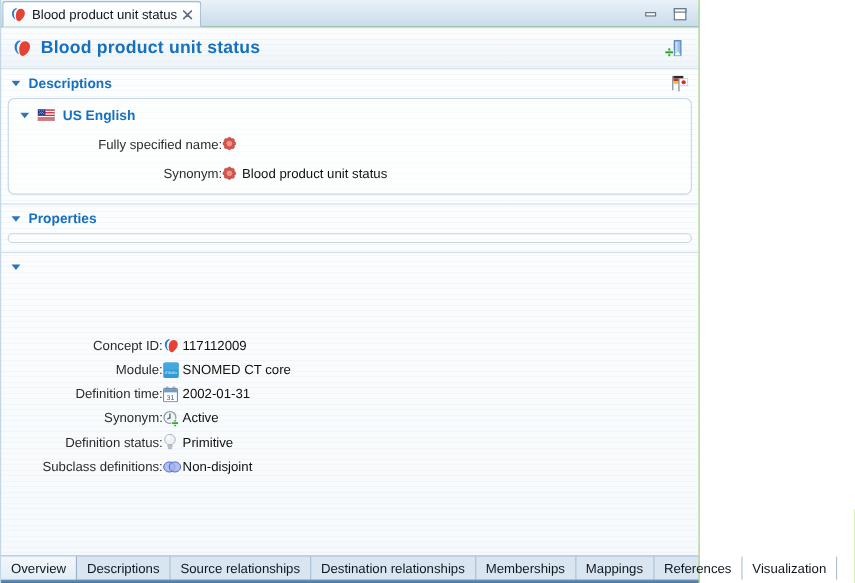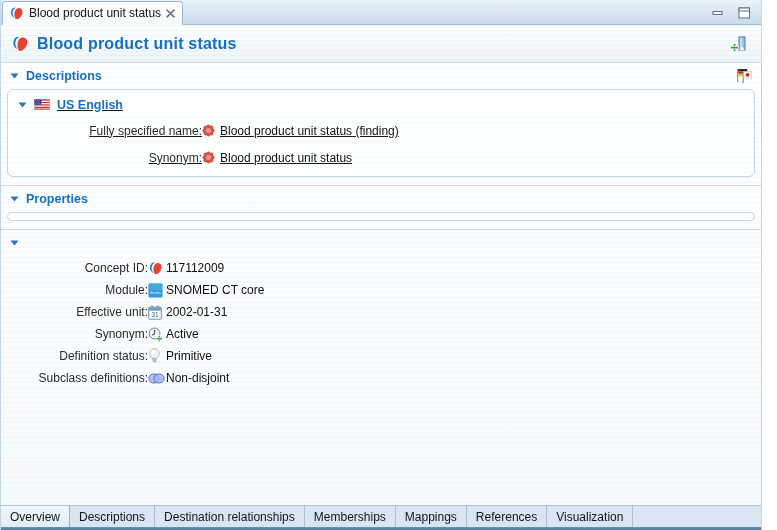--- a/index.html
+++ b/index.html
@@ -3,21 +3,21 @@
 <meta charset="utf-8">
 <style>
   * { box-sizing: border-box; margin: 0; padding: 0; }
   html,body { width: 777px; height: 530px; overflow: hidden; }
   body {
     font-family: "Liberation Sans", "DejaVu Sans", sans-serif;
     font-size: 12px;
     color: #1a1a1a;
   }
   .window {
-    width: 762px; height: 530px;
+    width: 636px; height: 530px;
     display: flex; flex-direction: column;
     border-left: 1px solid #c2d6e6; border-right: 1px solid #c2d6e6;
     background: #84cc16;
   }
   
   .tabbar {
     height: 25px; flex: 0 0 25px;
     background: linear-gradient(180deg, #e9f2f9 0%, #d3e2ef 70%, #c9dbeb 100%);
     border-bottom: 1px solid #a4bed4;
     display: flex; align-items: flex-end;
@@ -61,36 +61,35 @@
     padding: 0 9px 0 9px;
   }
   .section-title { font-weight: bold; color: #1570c0; font-size: 12.5px; }
   .section-action { margin-left: auto; display: inline-flex; }
   .twistie { display: inline-flex; width: 9px; flex: 0 0 9px; }
   .group-box {
     margin: 1px 6px 8px 6px;
     border: 1px solid #c5d5e4; border-radius: 6px;
     padding: 2px 0 5px 0;
     background: rgba(255,255,255,0.45);
-    text-decoration: underline;
   }
   .group-header {
     height: 25px; display: flex; align-items: center; gap: 7px;
     padding: 0 10px;
   }
   .group-title { font-weight: bold; color: #1570c0; font-size: 12.5px; }
   .prop-row {
     display: flex; align-items: center;
     height: 27px; padding-left: 34px; padding-right: 12px; text-align: right;
   }
   .prop-row .lbl { width: 160px; flex: 0 0 160px; color: #2b2b2b; }
   .prop-row .val-ic { display: inline-flex; width: 18px; flex: 0 0 18px; justify-content: flex-start; }
   .prop-row .val { color: #111; }
   .row-action { margin-left: auto; display: inline-flex; align-items: center; gap: 5px; padding-right: 4px; }
-  .snomed-rows { padding: 2px 0 6px 0; }
+  .snomed-rows { padding: 2px 0 6px 0; margin-top: 46px; }
   .snomed-rows .prop-row { height: 22px; }
   .snomed-rows .lbl { width: 113px; flex: 0 0 113px; }
   .caret-down {
     width: 0; height: 0;
     border-left: 4px solid transparent; border-right: 4px solid transparent;
     border-top: 4px solid #6e7b87;
   }
   
   .footer-tabs {
     flex: 0 0 22px; height: 22px;
@@ -230,21 +229,20 @@
                   <circle cx="11.4" cy="7" r="1.9"></circle>
                 <circle cx="10.1" cy="10.1" r="1.9"></circle>
                   <circle cx="7" cy="11.2" r="1.9"></circle>
                   <circle cx="3.9" cy="10.1" r="1.9"></circle>
                 <circle cx="2.6" cy="7" r="1.9"></circle>
                   <circle cx="3.9" cy="3.9" r="1.9"></circle>
               </g>
               <circle cx="7" cy="7" r="3.3" fill="#ef9089" stroke="#ad3a34" stroke-width="0.5"></circle>
             </svg>
           </span>
-          <span class="val">Blood product unit status (finding)</span>
         </div>
         <div class="prop-row">
           <span class="lbl">Synonym:</span>
           <span class="val-ic">
             <svg width="13" height="13" viewBox="0 0 14 14">
               <g fill="#dd5850" stroke="#ad3a34" stroke-width="0.5">
                 <circle cx="7" cy="2.8" r="1.9"></circle>
                   <circle cx="10.1" cy="3.9" r="1.9"></circle>
                   <circle cx="11.4" cy="7" r="1.9"></circle>
                 <circle cx="10.1" cy="10.1" r="1.9"></circle>
@@ -301,21 +299,21 @@
             <svg width="15" height="15" viewBox="0 0 16 16">
               <rect x="0.5" y="0.5" width="15" height="15" rx="1.5" fill="#2f9bd8"></rect>
               <rect x="0.5" y="0.5" width="15" height="7" rx="1.5" fill="#4face0" opacity="0.7"></rect>
               <text x="8" y="11.5" font-size="4.2" fill="#dff0fa" text-anchor="middle" font-family="Liberation Sans, sans-serif">ihtsdo</text>
             </svg>
           </span>
           <span class="val">SNOMED CT core</span>
         </div>
 
         <div class="prop-row">
-          <span class="lbl">Effective unit:</span>
+          <span class="lbl">Definition time:</span>
           <span class="val-ic">
             <svg width="14" height="15" viewBox="0 0 14 15">
               <rect x="3" y="0.8" width="2" height="2.5" rx="0.8" fill="none" stroke="#7a93ad" stroke-width="0.9"></rect>
               <rect x="9" y="0.8" width="2" height="2.5" rx="0.8" fill="none" stroke="#7a93ad" stroke-width="0.9"></rect>
               <rect x="0.7" y="2.2" width="12.6" height="12" rx="1" fill="#ffffff" stroke="#6f8cab" stroke-width="1"></rect>
               <rect x="1.2" y="2.7" width="11.6" height="3" fill="#6f9bc8"></rect>
               <text x="7" y="12.2" font-size="6.4" fill="#35608c" text-anchor="middle" font-family="Liberation Sans, sans-serif">31</text>
             </svg>
           </span>
           <span class="val">2002-01-31</span>
@@ -364,20 +362,23 @@
   </div>
 
   <div class="footer-tabs">
     <div class="ftab active">
         <span>Overview</span>
       </div>
     <div class="ftab">
         <span>Descriptions</span>
       </div>
     <div class="ftab">
+        <span>Source relationships</span>
+      </div>
+    <div class="ftab">
         <span>Destination relationships</span>
       </div>
     <div class="ftab">
         <span>Memberships</span>
       </div>
     <div class="ftab">
         <span>Mappings</span>
       </div>
     <div class="ftab">
         <span>References</span>

